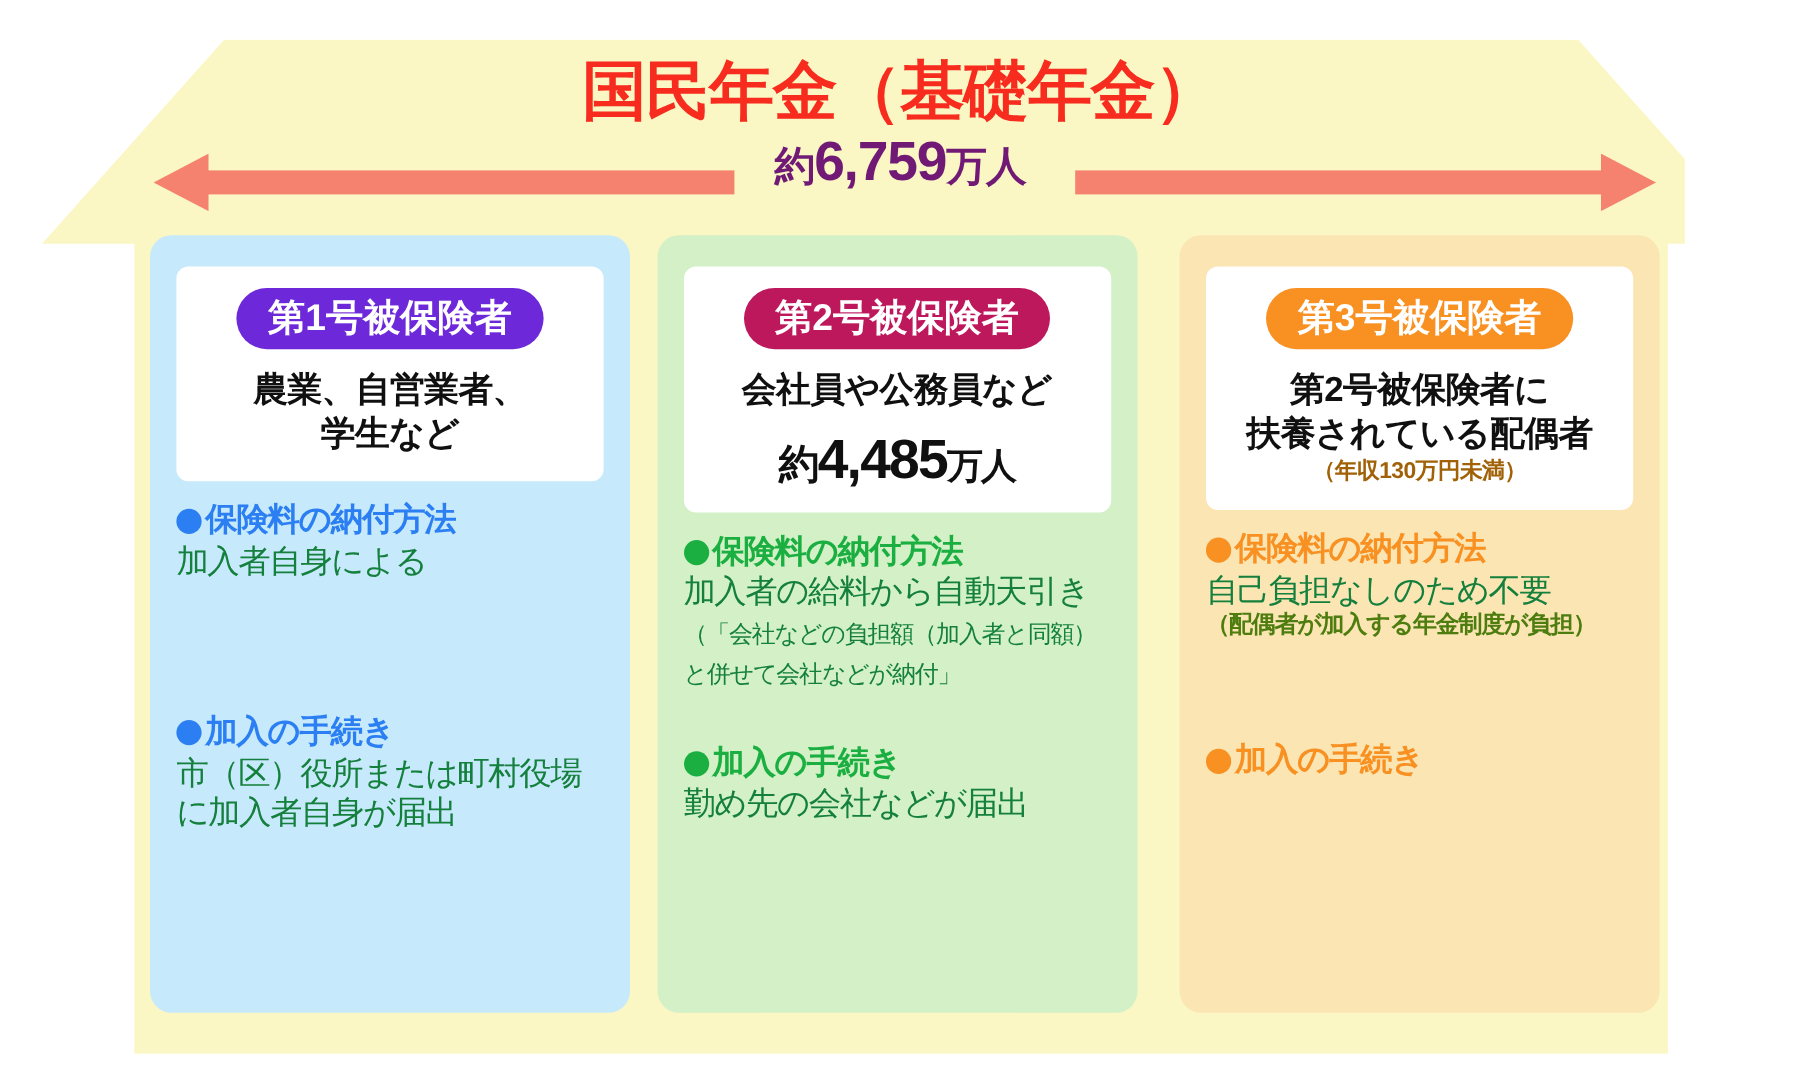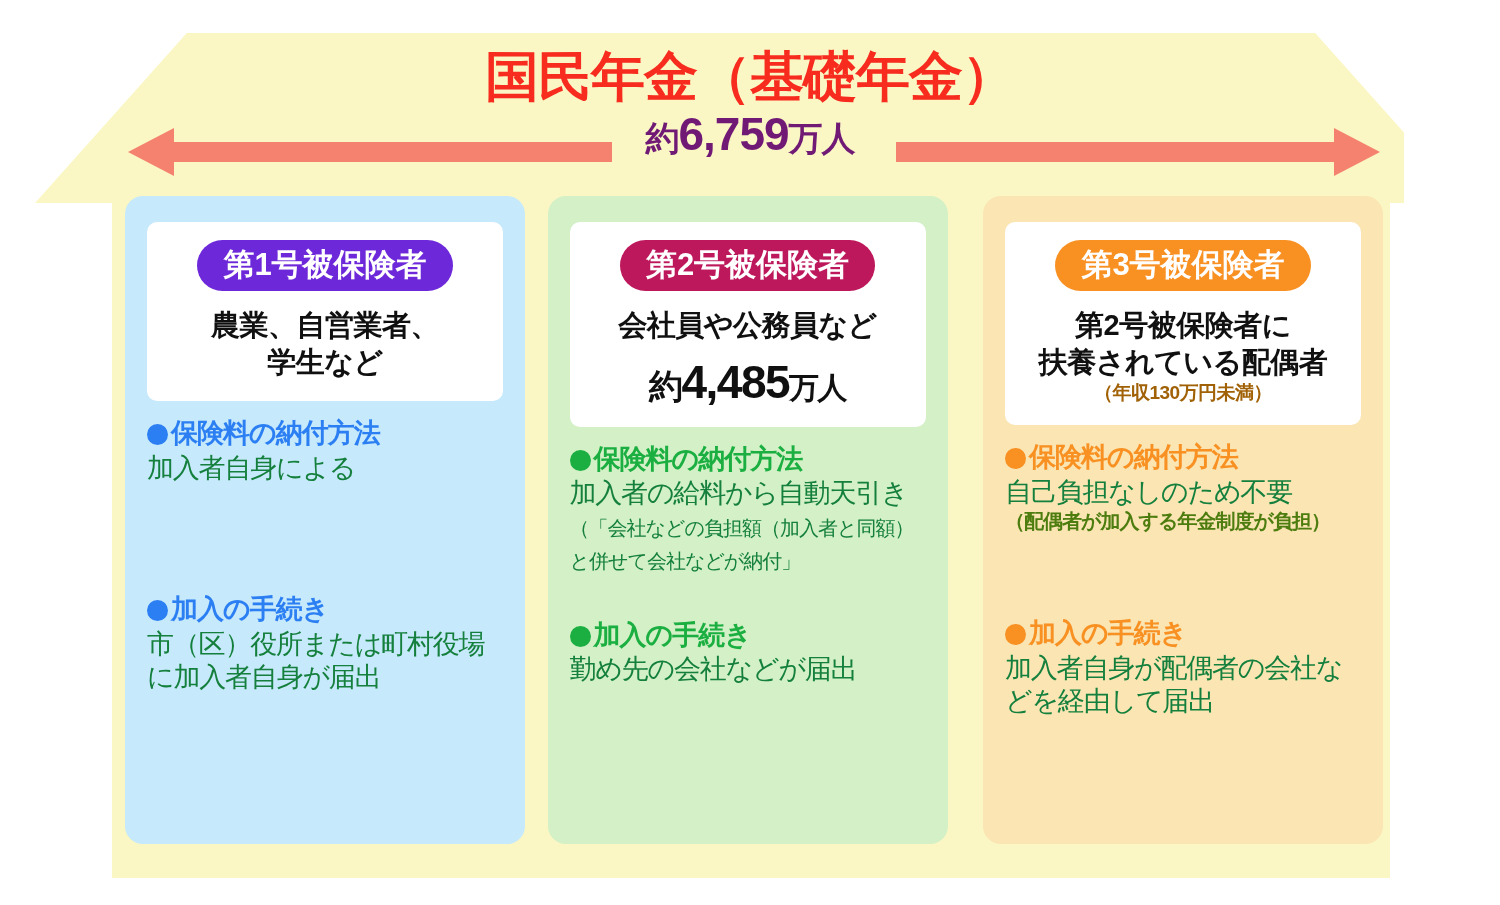--- a/index.html
+++ b/index.html
@@ -300,19 +300,18 @@
             <span>保険料の納付方法</span>
           </div>
           <div class="section-body">自己負担なしのため不要</div>
           <div class="section-sub">（配偶者が加入する年金制度が負担）</div>
         </div>
         <div class="section">
           <div class="section-head">
             <span class="bullet"></span>
             <span>加入の手続き</span>
           </div>
-          <div class="section-body">加入者自身が配偶者の会社などを経由して届出</div>
         </div>
       </div>
     </div>
 
   </div>
 </div>
 
 </body></html>

